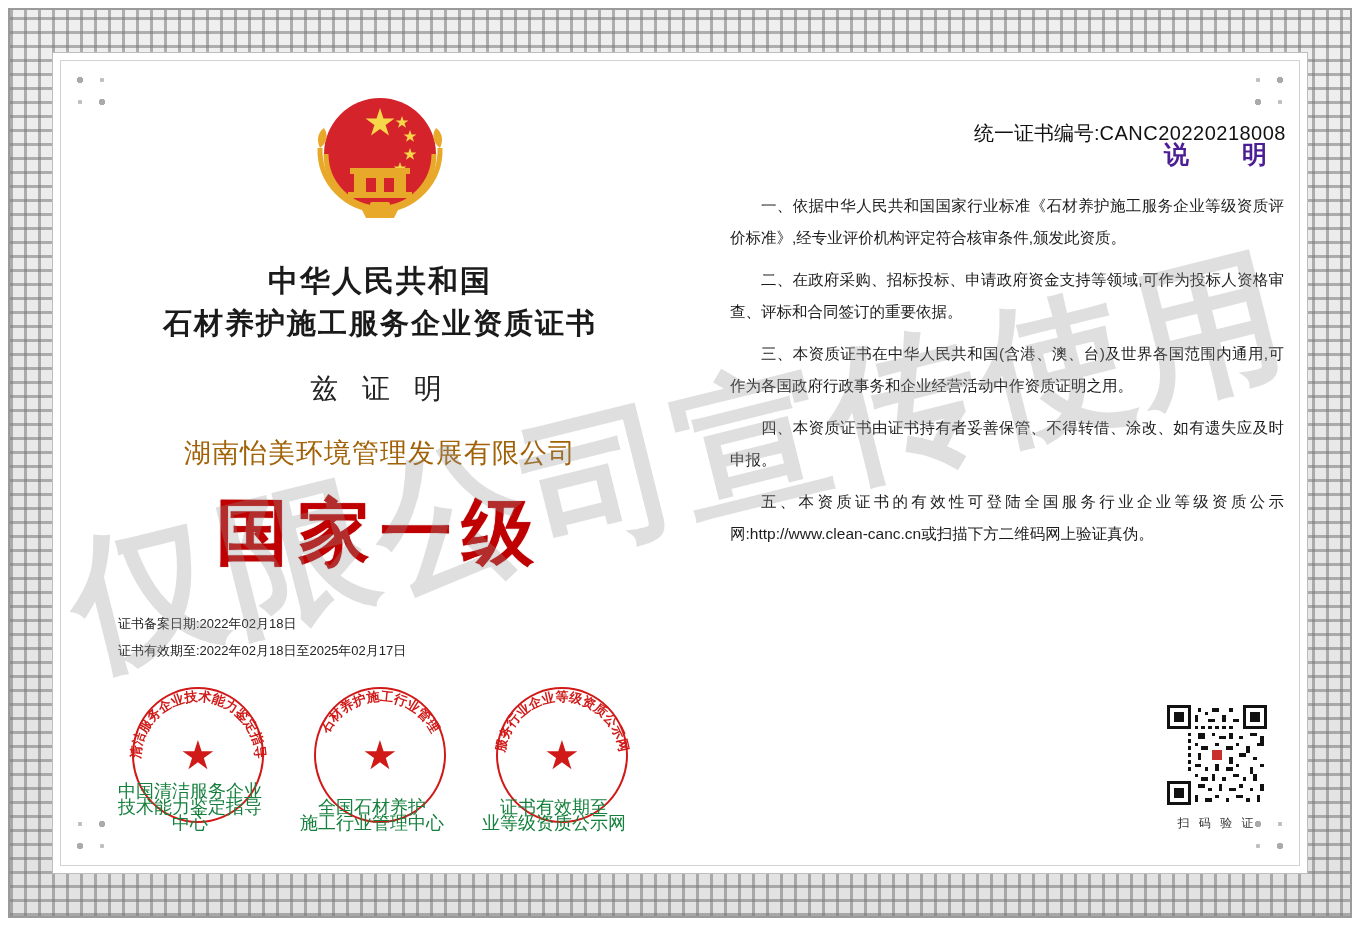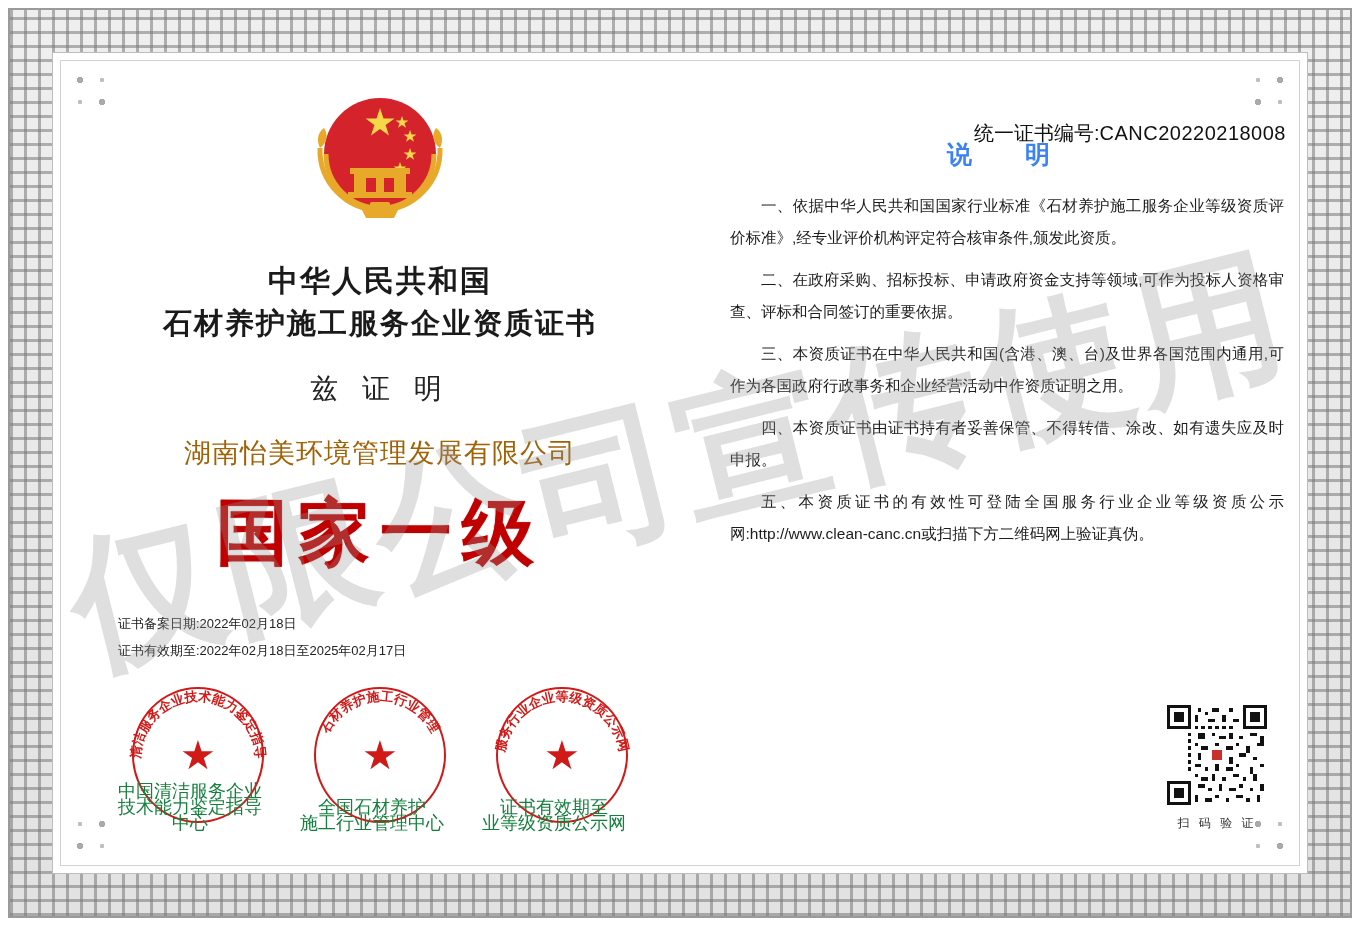--- a/index.html
+++ b/index.html
@@ -135,21 +135,21 @@
   }
   .cert-no{
     position:absolute;right:4px;top:22px;
     font-size:20px;color:#333;margin-top:28px;
   }
   .cert-no b{color:#111;font-weight:normal;}
   .cert-no .num{color:#111;letter-spacing:.5px;}
 
   .decl-title{
     position:absolute;left:0;right:9px;top:68px;
-    text-align:center;font-size:25px;font-weight:bold;color:#3b82f6;
+    text-align:right;font-size:25px;font-weight:bold;color:#4c1d95;
     letter-spacing:14px;
   }
 
   .decl-body{
     position:absolute;left:0;right:2px;top:120px;
     font-size:15.5px;color:#1c1c1c;line-height:32px;
     text-align:justify;
   }
   .decl-body p{margin:0 4px 10px 0;text-indent:2em;}
 

